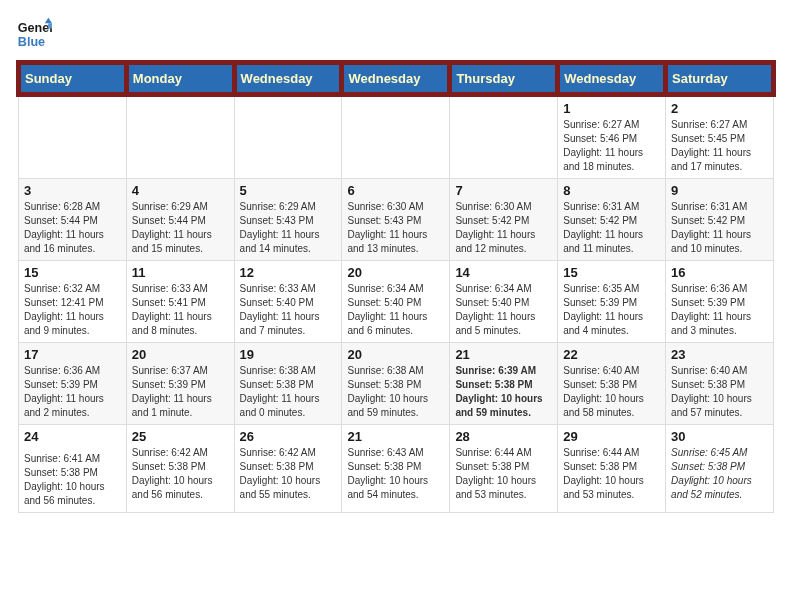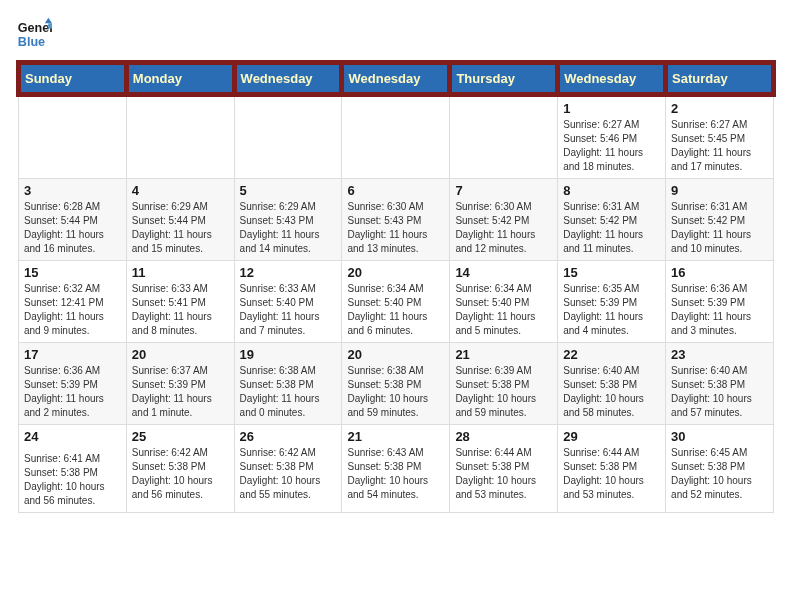--- a/index.html
+++ b/index.html
@@ -242,21 +242,21 @@
 Daylight: 11 hours and 0 minutes.</div>
         </td>
         <td>
           <span class="day-num">20</span>
           <div class="day-info" style="white-space: pre-line;">Sunrise: 6:38 AM
 Sunset: 5:38 PM
 Daylight: 10 hours and 59 minutes.</div>
         </td>
         <td>
           <span class="day-num">21</span>
-          <div class="day-info" style="white-space: pre-line;">Sunrise: 6:39 AM
+          <div class="day-info" style="white-space: pre-line; font-weight: bold;">Sunrise: 6:39 AM
 Sunset: 5:38 PM
 Daylight: 10 hours and 59 minutes.</div>
         </td>
         <td>
           <span class="day-num">22</span>
           <div class="day-info" style="white-space: pre-line;">Sunrise: 6:40 AM
 Sunset: 5:38 PM
 Daylight: 10 hours and 58 minutes.</div>
         </td>
         <td>
@@ -298,19 +298,19 @@
 Daylight: 10 hours and 53 minutes.</div>
         </td>
         <td>
           <span class="day-num">29</span>
           <div class="day-info" style="white-space: pre-line;">Sunrise: 6:44 AM
 Sunset: 5:38 PM
 Daylight: 10 hours and 53 minutes.</div>
         </td>
         <td>
           <span class="day-num">30</span>
-          <div class="day-info" style="white-space: pre-line;">Sunrise: 6:45 AM
+          <div class="day-info" style="white-space: pre-line; font-style: italic;">Sunrise: 6:45 AM
 Sunset: 5:38 PM
 Daylight: 10 hours and 52 minutes.</div>
         </td>
       </tr>
     </tbody>
 </table>
 
 </body></html>

